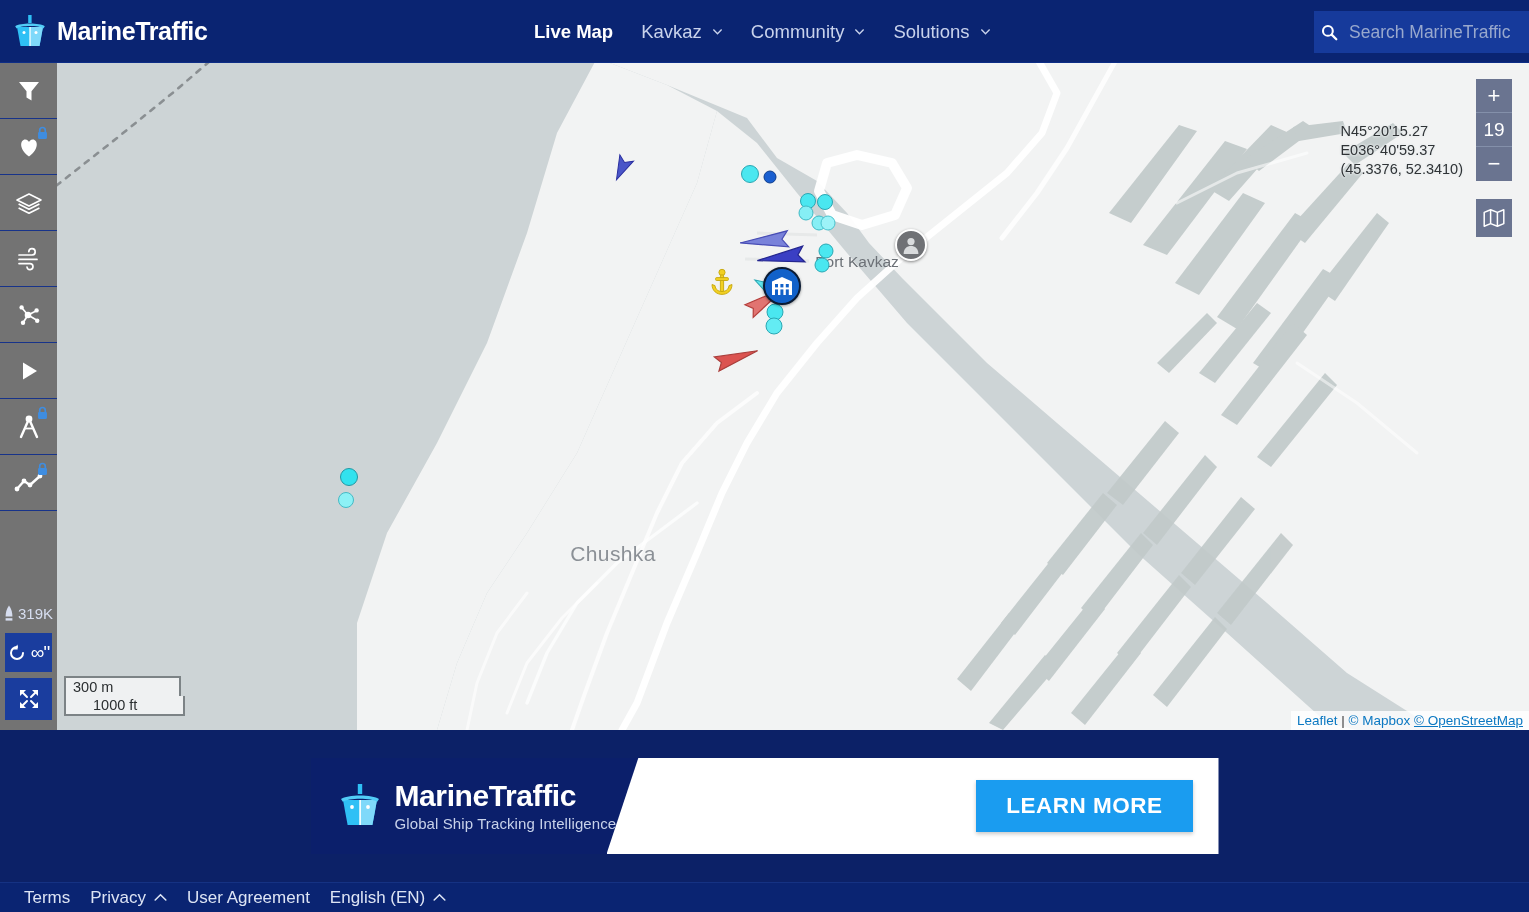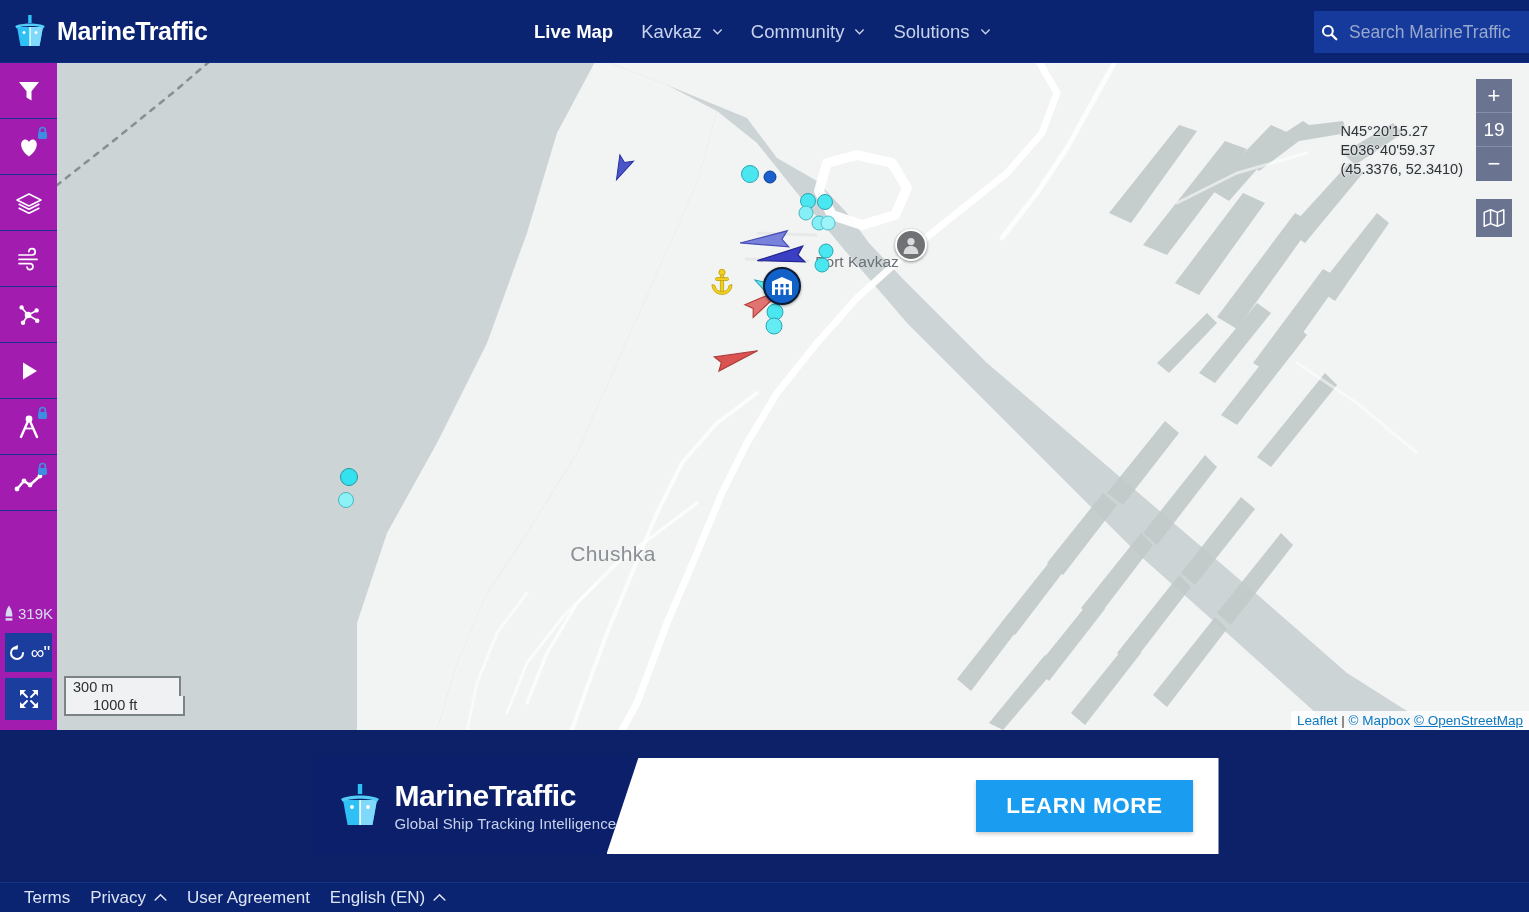--- a/index.html
+++ b/index.html
@@ -50,21 +50,21 @@
   }
   .search-ico { width: 17px; height: 17px; flex: 0 0 auto; }
   .search-ph {
     color: #98a8cd; font-size: 17.5px; white-space: nowrap; overflow: hidden;
   }
 
   
   .sidebar {
     position: absolute; left: 0; top: 63px;
     width: 57px; height: 667px;
-    background: #a21caf;
+    background: #737373;
     z-index: 30;
     display: flex; flex-direction: column;
   }
   .side-btn {
     position: relative; width: 57px; height: 56px;
     display: flex; align-items: center; justify-content: center;
     border-bottom: 1px solid #17338a;
     cursor: pointer;
   }
   .side-btn svg { display: block; }

